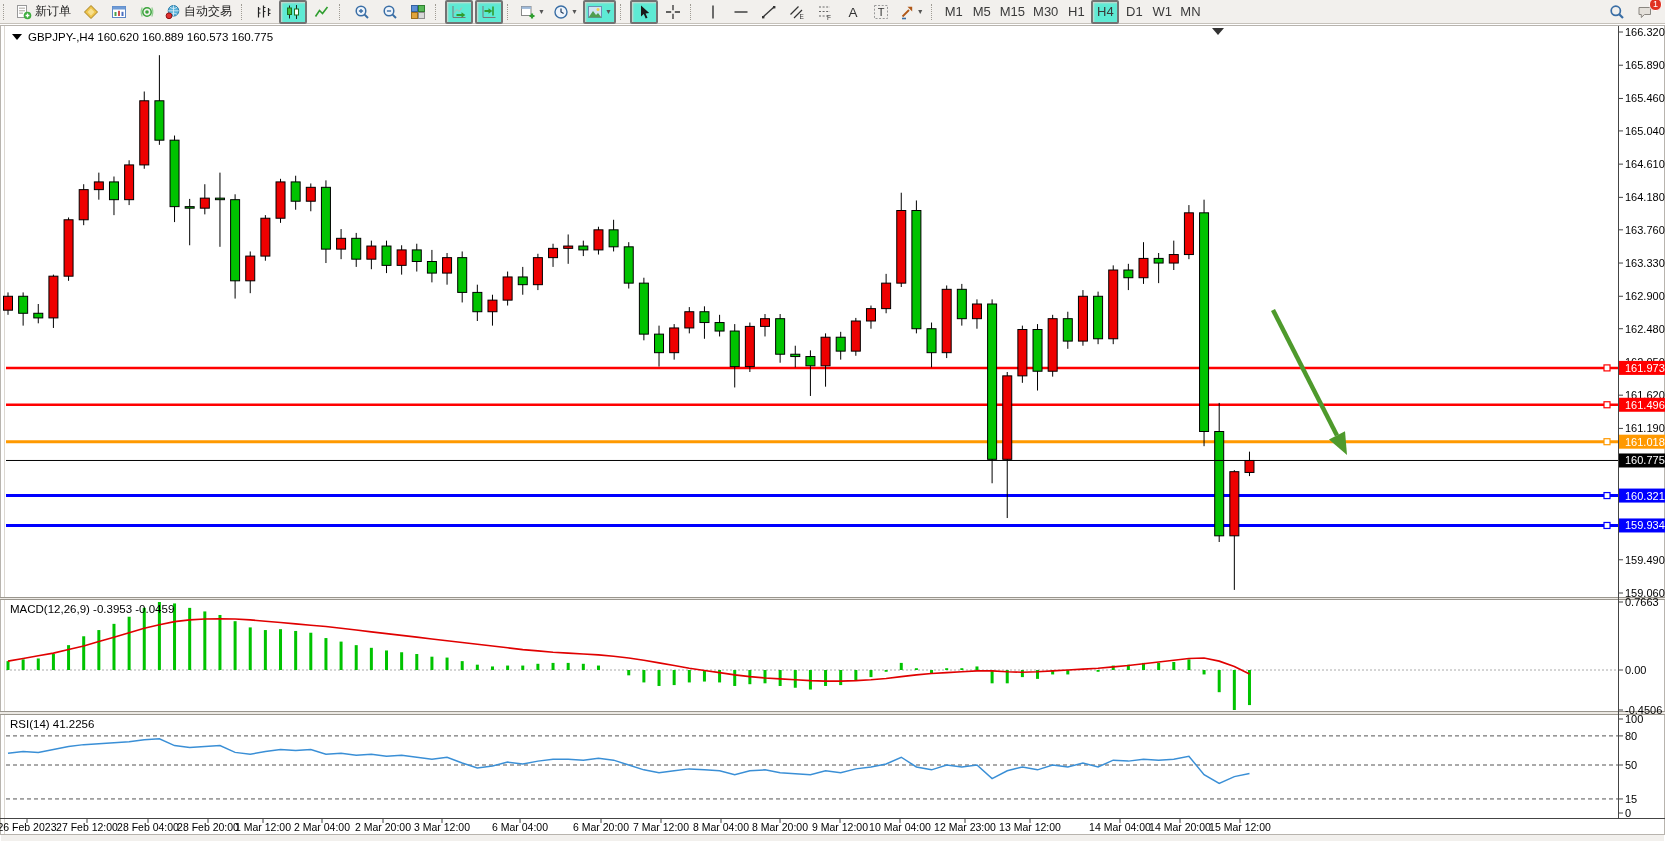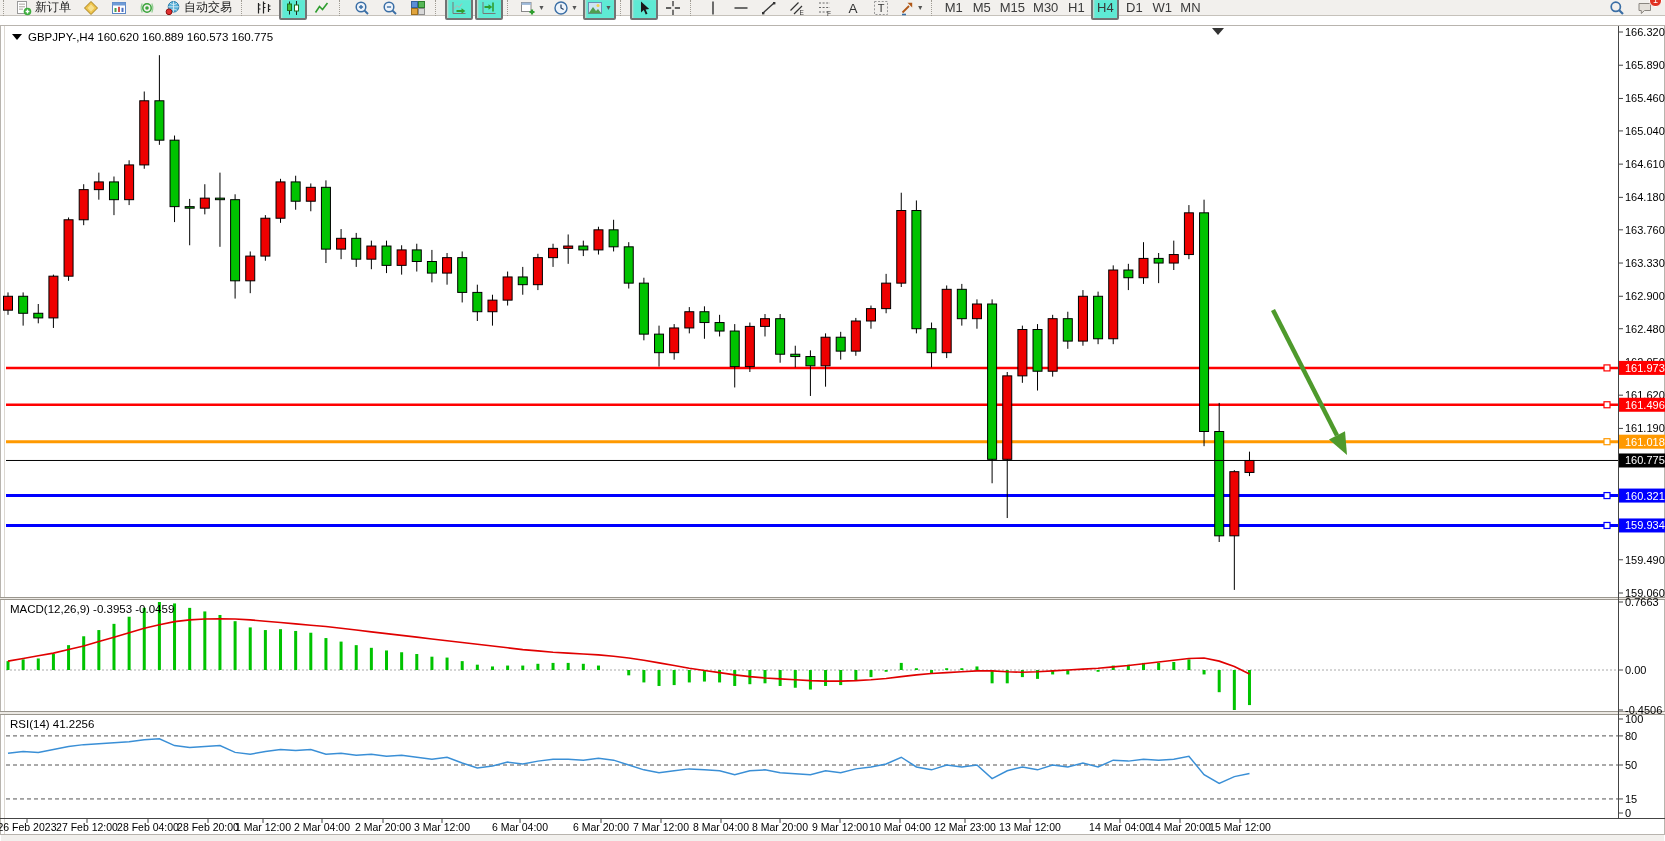--- a/index.html
+++ b/index.html
@@ -1,19 +1,19 @@
 <!DOCTYPE html>
 <html><head>
 <meta charset="utf-8">
 <style>
   html,body{margin:0;padding:0;}
   body{width:1665px;height:841px;position:relative;background:#fff;overflow:hidden;
        font-family:"Liberation Sans",sans-serif;}
   
-  #toolbar{position:absolute;left:0;top:0;width:1665px;height:16px;background:#f2f0ed;
+  #toolbar{position:absolute;left:0;top:0;width:1665px;height:24px;background:#f2f0ed;
            border-bottom:1px solid #c6c2bb;display:flex;align-items:center;box-sizing:border-box;}
   .grip{width:4px;height:16px;border-left:1px dotted #a09c94;margin:0 4px 0 3px;}
   .tgroup{display:flex;align-items:center;height:24px;}
   .tbtn{height:20px;min-width:20px;display:flex;align-items:center;justify-content:center;
         padding:0 2px;margin:0 1px;border:1px solid transparent;border-radius:2px;
         font-size:12px;color:#222;cursor:default;white-space:nowrap;}
   .tbtn.active{border:2px solid #737373;background:#5eead4;box-shadow:inset 1px 1px 2px #d8d4cc;}
   .tbtn .lbl{margin:0 2px 0 3px;}
   .tbtn svg{display:block;}
   .dd{font-size:7px;color:#555;margin-left:2px;}

